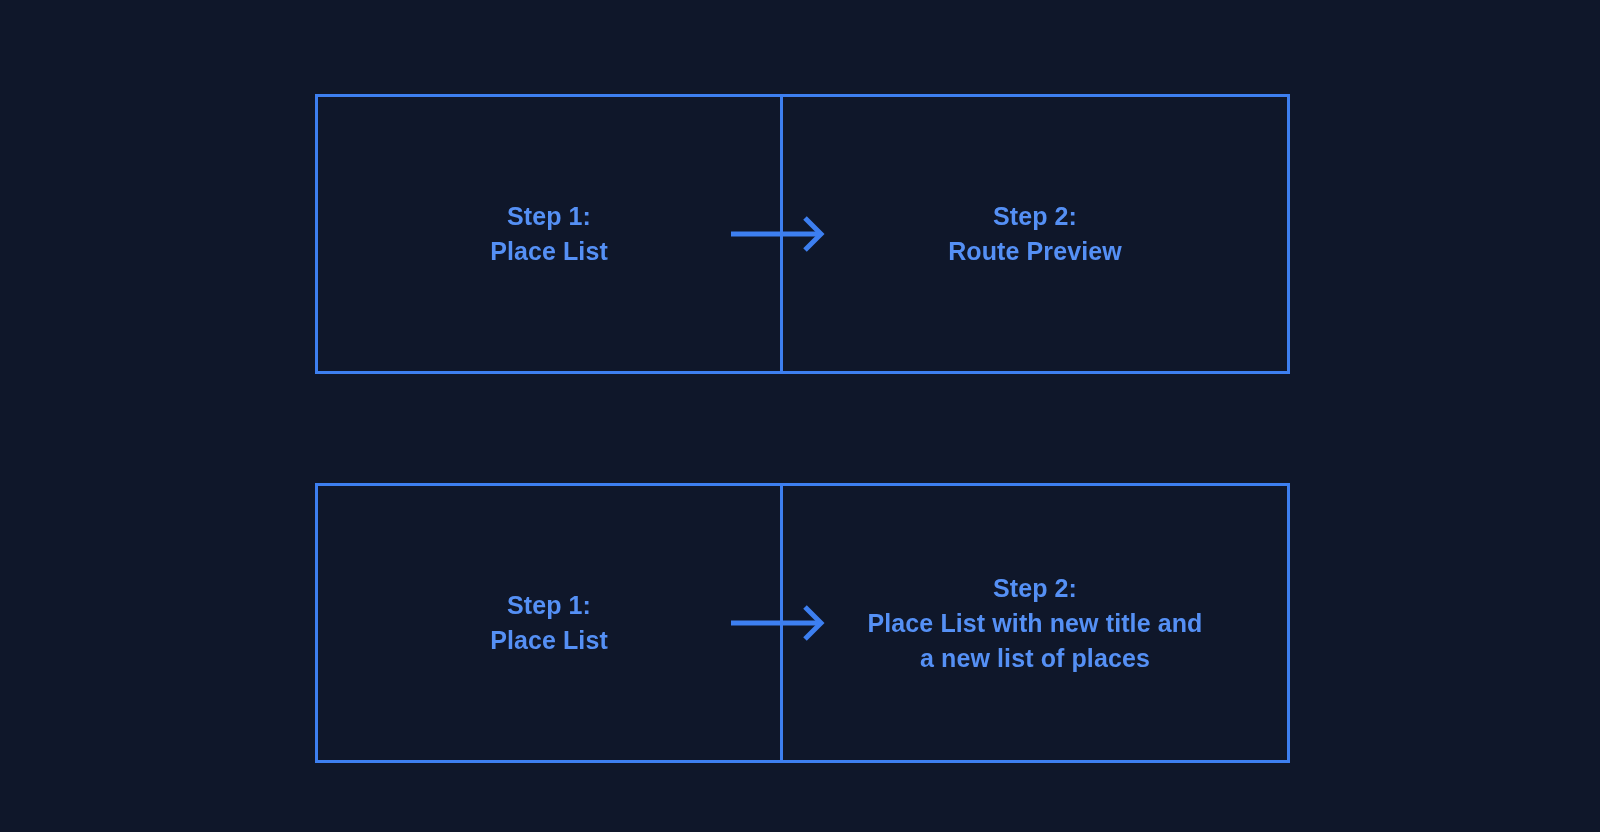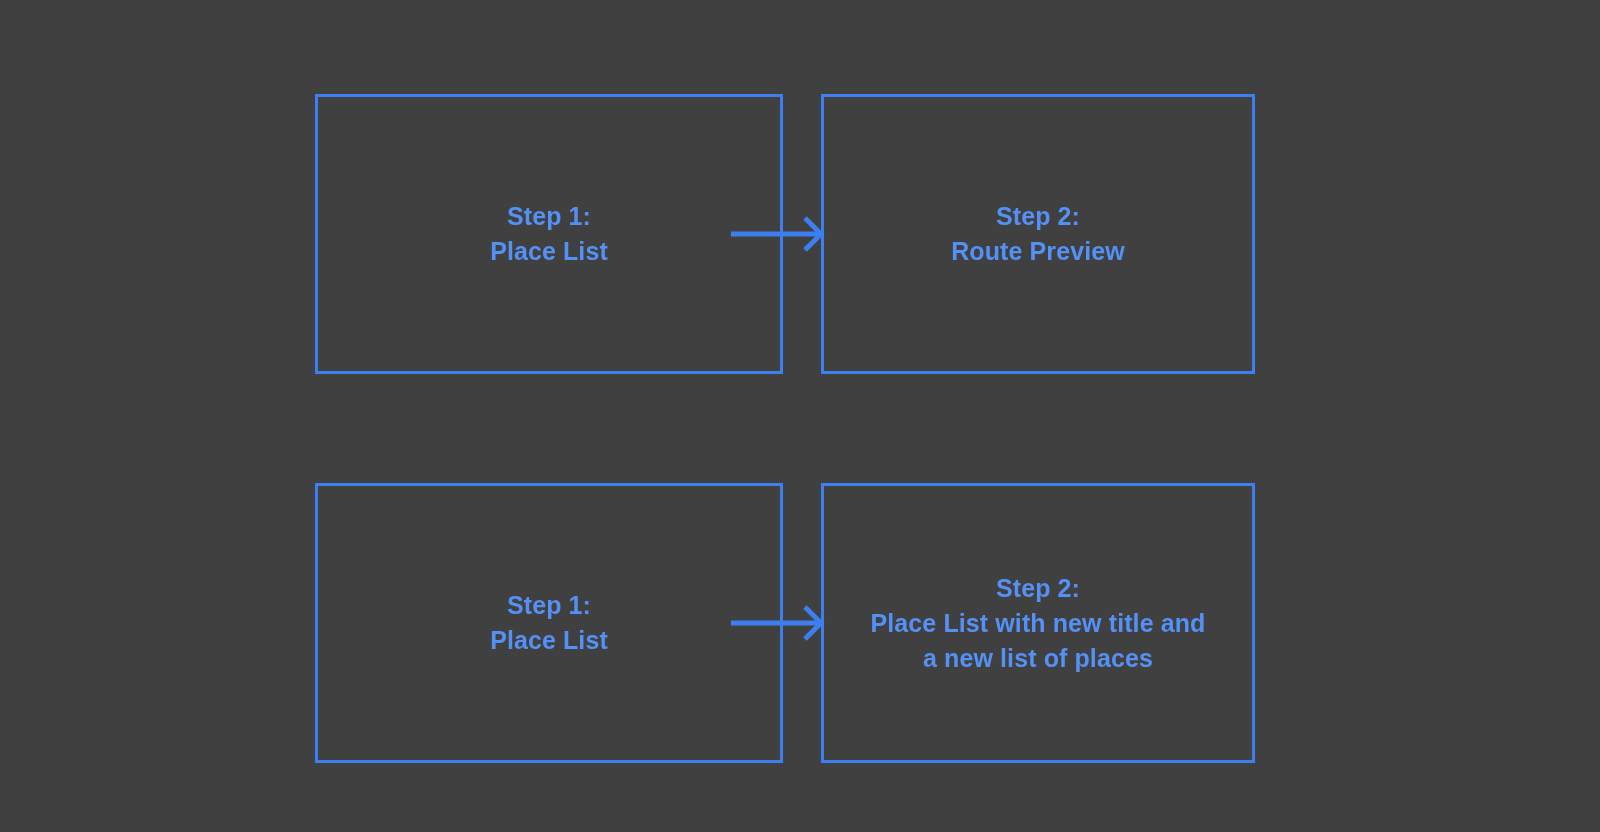--- a/index.html
+++ b/index.html
@@ -12,21 +12,21 @@
     width: 1600px;
     height: 832px;
     overflow: hidden;
     font-family: "Liberation Sans", sans-serif;
   }
 
   .canvas {
     position: relative;
     width: 1600px;
     height: 832px;
-    background: #404040;
+    background: #0f172a;
   }
 
   .flow-row {
     position: absolute;
     left: 0;
     width: 1600px;
     height: 280px;
   }
   .flow-row.row-top    { top: 94px; }
   .flow-row.row-bottom { top: 483px; }
@@ -36,21 +36,21 @@
     top: 0;
     height: 280px;
     box-sizing: border-box;
     border: 3px solid #3d7ff0;
     background: transparent;
     display: flex;
     align-items: center;
     justify-content: center;
   }
   .step-box.box-left  { left: 315px;  width: 468px; }
-  .step-box.box-right { left: 821px;  width: 434px; }
+  .step-box.box-right { left: 780px;  width: 510px; }
 
   .step-label {
     color: #5590f5;
     font-family: "Liberation Sans", sans-serif;
     font-size: 25px;
     font-weight: bold;
     line-height: 35px;
     text-align: center;
     letter-spacing: 0.1px;
     white-space: pre-line;

